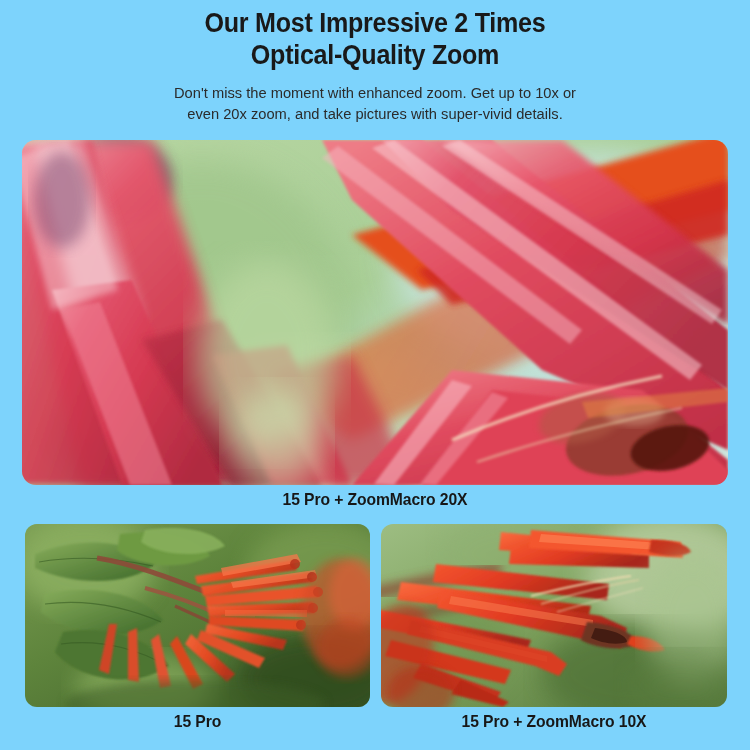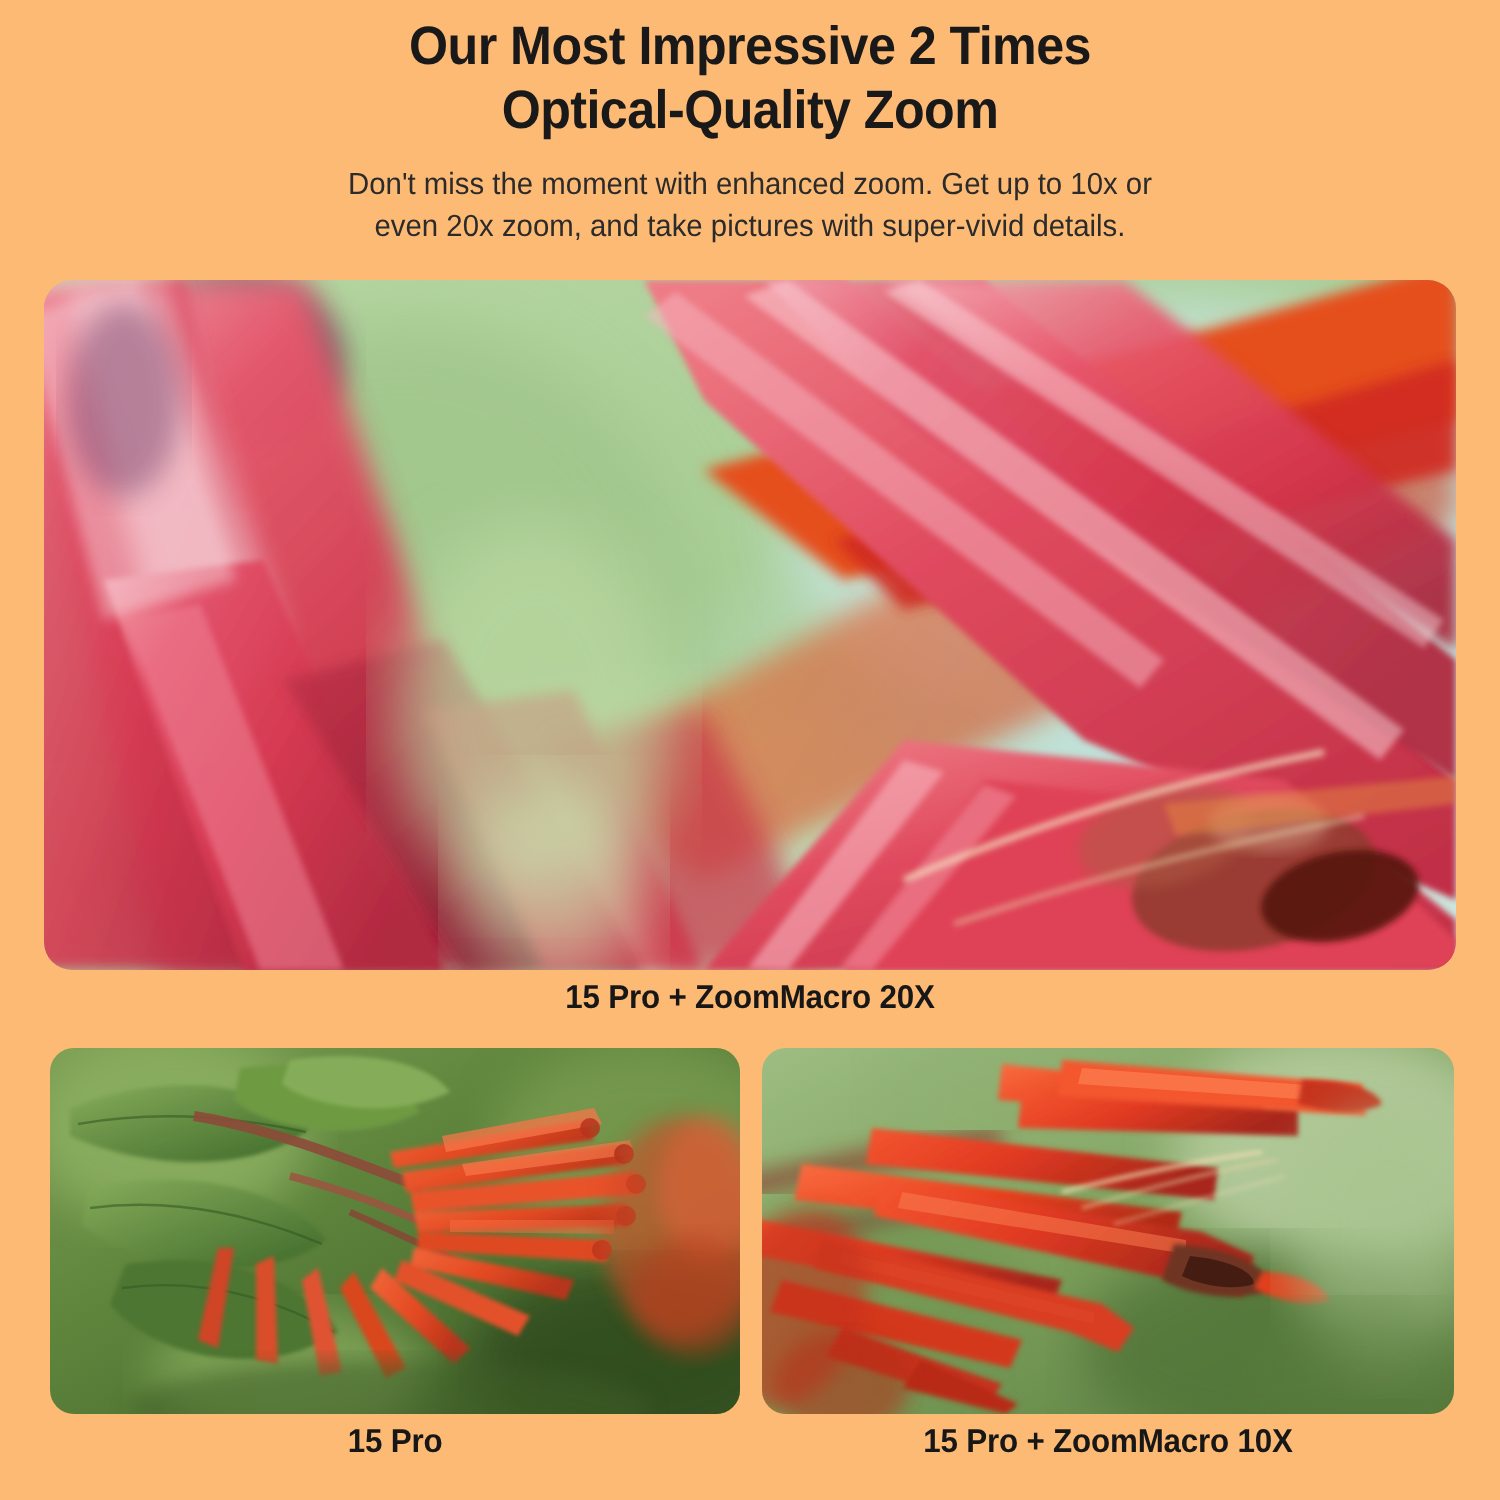--- a/index.html
+++ b/index.html
@@ -10,21 +10,21 @@
     height: 750px;
     background: #ffffff;
     font-family: "Liberation Sans", "DejaVu Sans", sans-serif;
     overflow: hidden;
   }
 
   .page {
     position: relative;
     width: 750px;
     height: 750px;
-    background: #fdba74;
+    background: #7dd3fc;
   }
 
   
   .header {
     padding-top: 8px;
     text-align: center;
   }
 
   .headline {
     font-size: 27px;

